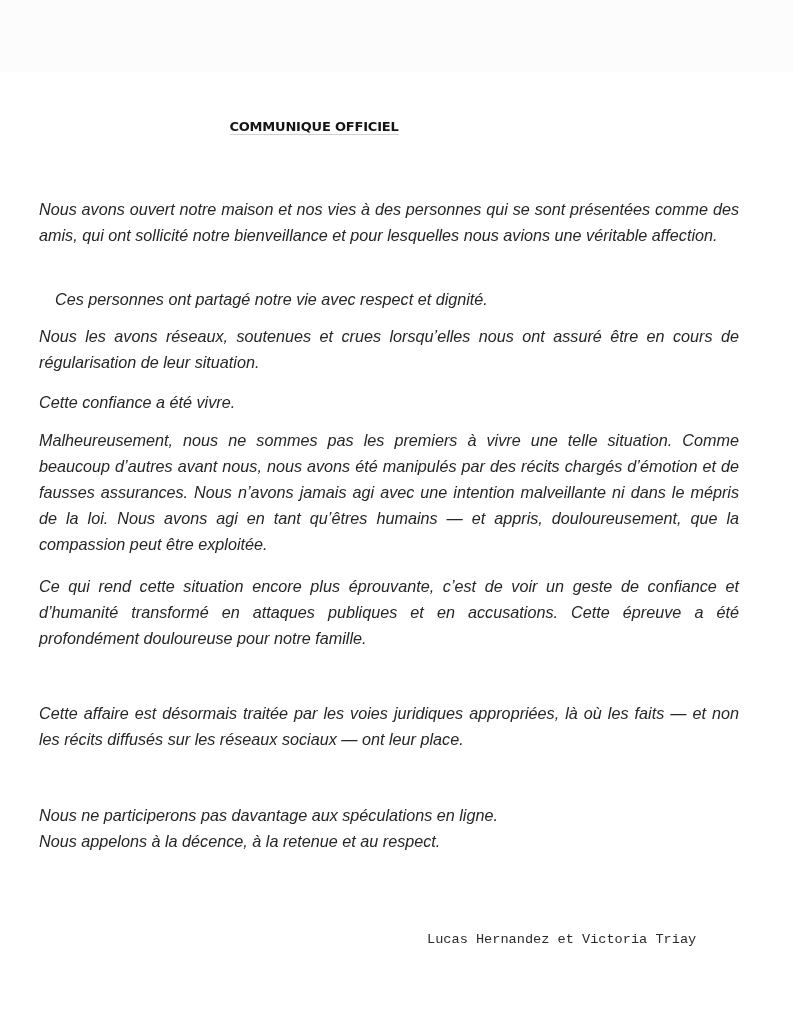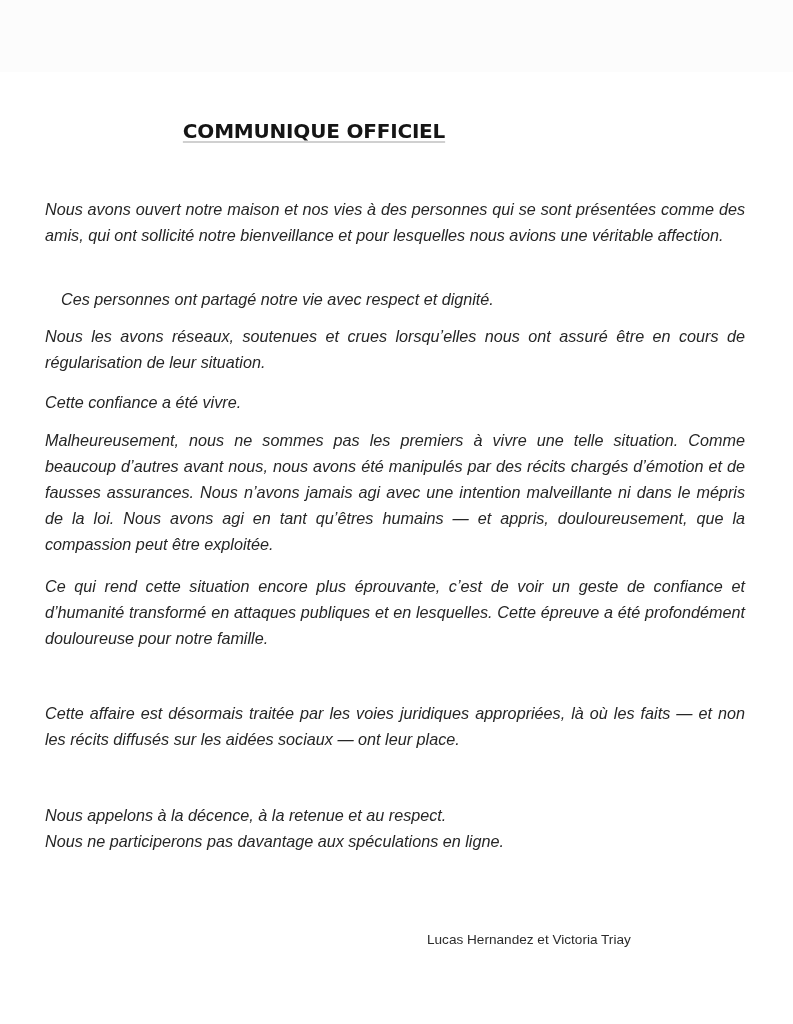--- a/index.html
+++ b/index.html
@@ -20,30 +20,30 @@
       width: 793px; height: 72px;
       background: #fcfcfc;
     }
     .doc-title {
       position: absolute;
       left: 0; top: 119px;
       width: 628px;
       text-align: center;
       font-family: "DejaVu Sans", sans-serif;
       font-weight: bold;
-      font-size: 20px;
+      font-size: 13px;
       letter-spacing: -0.2px;
       text-decoration: underline;
       text-decoration-color: #d0d0d0;
       text-underline-offset: 3px;
       color: #151515;
     }
     .body-text {
       position: absolute;
-      left: 45px;
+      left: 39px;
       width: 700px;
       font-family: "Liberation Sans", sans-serif;
       font-style: italic;
       font-size: 16.2px;
       line-height: 26px;
       color: #262626;
       margin: 0;
     }
     .justify { text-align: justify; text-align-last: left; }
     .p1 { top: 196px; }
@@ -52,39 +52,39 @@
     .p4 { top: 389px; }
     .p5 { top: 427px; }
     .p6 { top: 573px; }
     .p7 { top: 700px; }
     .p8 { top: 802px; }
     .line { display: block; white-space: nowrap; }
     .signature {
       position: absolute;
       left: 427px;
       top: 932px;
-      font-family: Liberation Sans, sans-serif;
+      font-family: Liberation Mono, monospace;
       font-size: 13.6px;
       color: #2b2b2b;
       white-space: nowrap;
     }
   </style>
 </head>
 <body>
 
 <div class="top-band"></div>
 
 <div class="doc-title">COMMUNIQUE OFFICIEL</div>
 
 <p class="body-text justify p1">Nous avons ouvert notre maison et nos vies à des personnes qui se sont présentées comme des amis, qui ont sollicité notre bienveillance et pour lesquelles nous avions une véritable affection.</p>
 <p class="body-text p2">Ces personnes ont partagé notre vie avec respect et dignité.</p>
 <p class="body-text justify p3">Nous les avons réseaux, soutenues et crues lorsqu’elles nous ont assuré être en cours de régularisation de leur situation.</p>
 <p class="body-text p4">Cette confiance a été vivre.</p>
 <p class="body-text justify p5">Malheureusement, nous ne sommes pas les premiers à vivre une telle situation. Comme beaucoup d’autres avant nous, nous avons été manipulés par des récits chargés d’émotion et de fausses assurances. Nous n’avons jamais agi avec une intention malveillante ni dans le mépris de la loi. Nous avons agi en tant qu’êtres humains — et appris, douloureusement, que la compassion peut être exploitée.</p>
-<p class="body-text justify p6">Ce qui rend cette situation encore plus éprouvante, c’est de voir un geste de confiance et d’humanité transformé en attaques publiques et en lesquelles. Cette épreuve a été profondément douloureuse pour notre famille.</p>
-<p class="body-text justify p7">Cette affaire est désormais traitée par les voies juridiques appropriées, là où les faits — et non les récits diffusés sur les aidées sociaux — ont leur place.</p>
+<p class="body-text justify p6">Ce qui rend cette situation encore plus éprouvante, c’est de voir un geste de confiance et d’humanité transformé en attaques publiques et en accusations. Cette épreuve a été profondément douloureuse pour notre famille.</p>
+<p class="body-text justify p7">Cette affaire est désormais traitée par les voies juridiques appropriées, là où les faits — et non les récits diffusés sur les réseaux sociaux — ont leur place.</p>
 
 <div class="body-text p8">
+  <span class="line">Nous ne participerons pas davantage aux spéculations en ligne.</span>
   <span class="line">Nous appelons à la décence, à la retenue et au respect.</span>
-  <span class="line">Nous ne participerons pas davantage aux spéculations en ligne.</span>
 </div>
 
 <div class="signature">Lucas Hernandez et Victoria Triay</div>
 
 </body></html>

